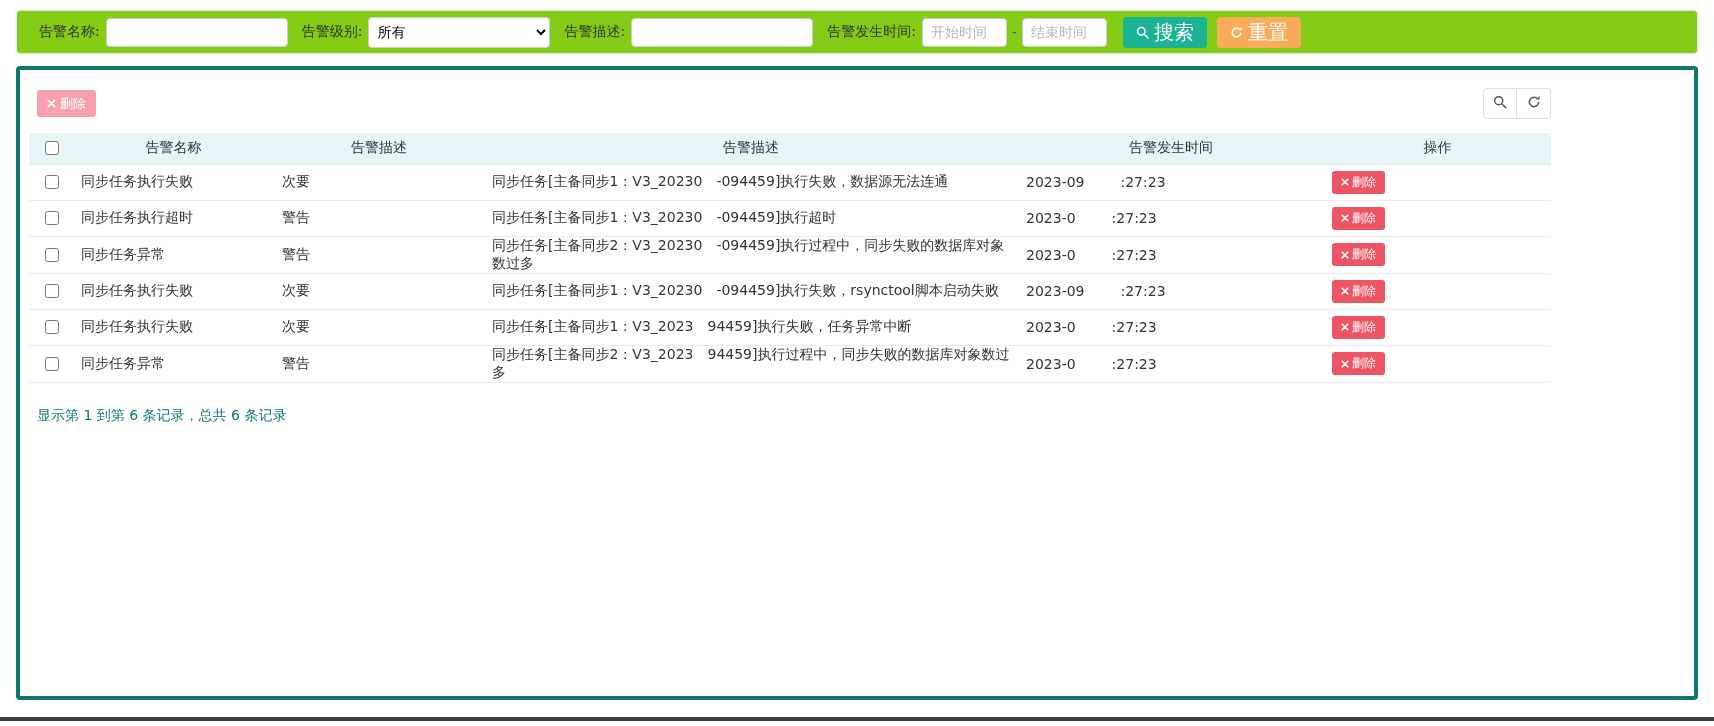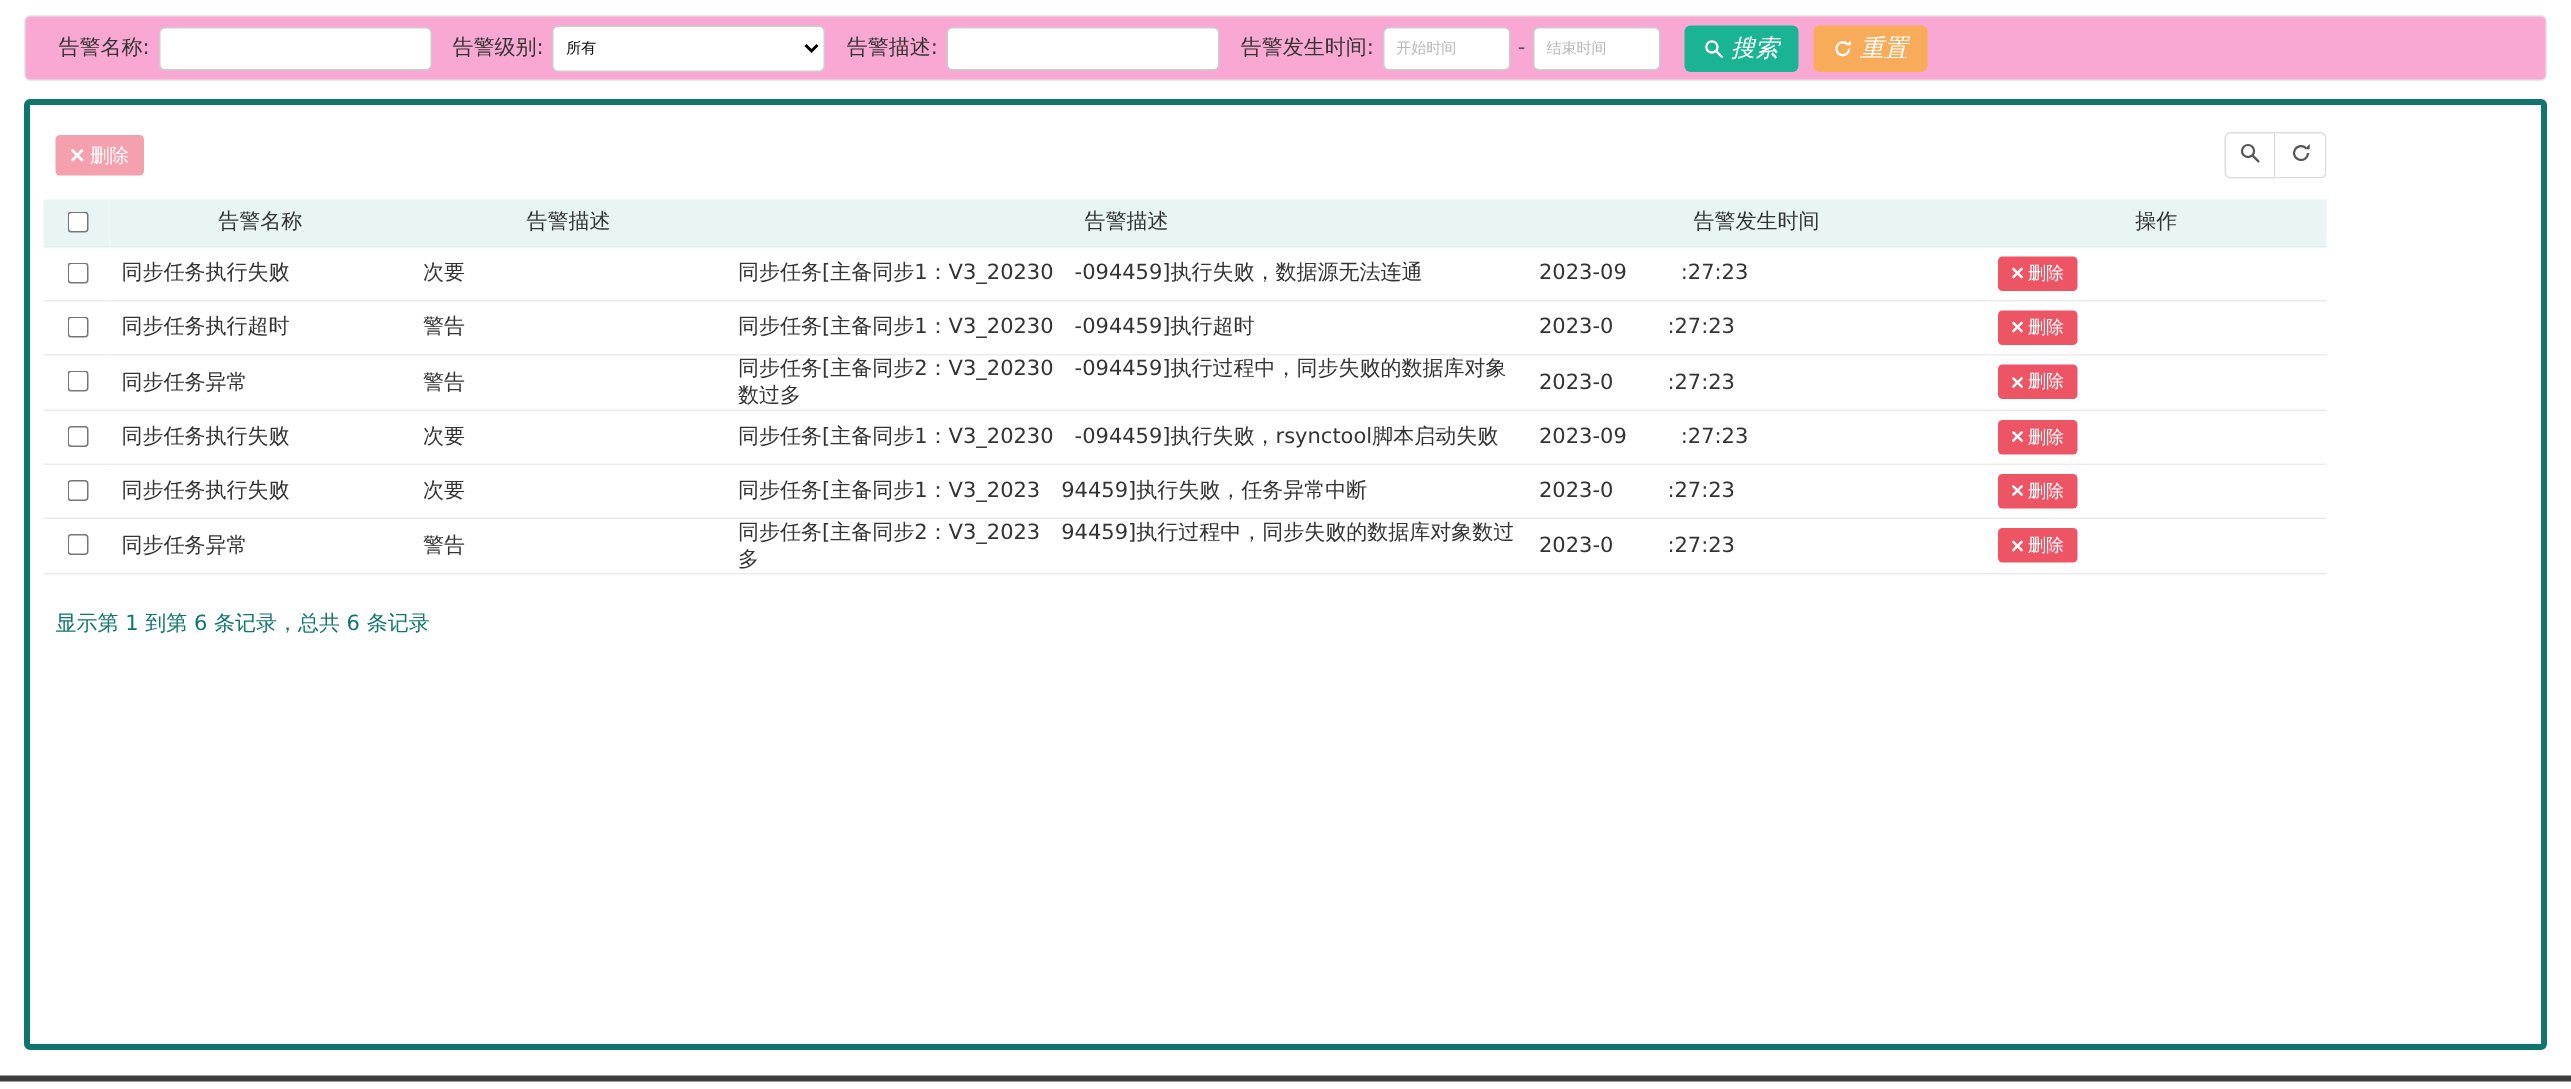--- a/index.html
+++ b/index.html
@@ -6,36 +6,36 @@
   html,body { margin:0; padding:0; }
   body {
     width:1714px; height:726px; position:relative; background:#fff;
     font-family:"DejaVu Sans","Liberation Sans",sans-serif;
     font-size:14px; color:#333; overflow:hidden;
   }
 
   
   .filter-bar {
     position:absolute; left:16px; right:16px; top:10px; height:44px;
-    border:1px solid #e7e7e7; border-radius:4px; background:#f9a8d4;
+    border:1px solid #e7e7e7; border-radius:4px; background:#84cc16;
     display:flex; align-items:center; padding:0 8px;
   }
   .filter-bar label { margin:0 6px 0 14px; white-space:nowrap; color:#333; }
   .txt {
     width:182px; height:29px; border:1px solid #ccc; border-radius:4px;
-    padding:0 8px; font-size:10px; font-family:Liberation Sans, sans-serif; outline:none; background:#fff;
+    padding:0 8px; font-size:14px; font-family:Liberation Sans, sans-serif; outline:none; background:#fff;
   }
   select.txt { width:182px; height:31px; padding:0 4px; }
   .time-input { width:85px; }
   .time-input::placeholder { color:#b8b8b8; }
   .range-sep { margin:0 5px; color:#555; }
   .btn {
-    height:31px; border:none; border-radius:4px; color:#fff; font-size:16px;
+    height:31px; border:none; border-radius:4px; color:#fff; font-size:20px;
     font-family:inherit; display:inline-flex; align-items:center; gap:5px;
-    padding:0 13px; cursor:pointer;font-style:italic;
+    padding:0 13px; cursor:pointer;
   }
   .btn svg { display:block; }
   .btn-search { background:#1ab394; margin-left:16px; }
   .btn-reset  { background:#f8ac59; margin-left:10px; }
 
   
   .panel {
     position:absolute; left:16px; right:16px; top:66px; height:634px;
     border:4px solid #0f766e; border-radius:4px; background:#fff; padding:18px 0 0 9px;
   }

